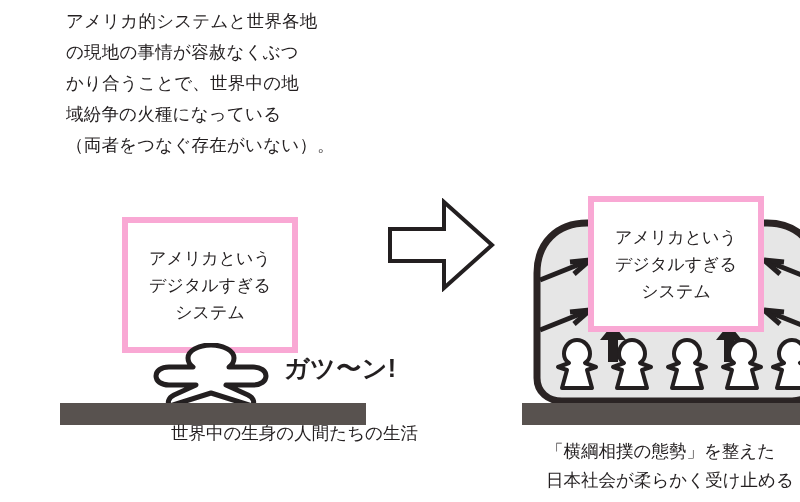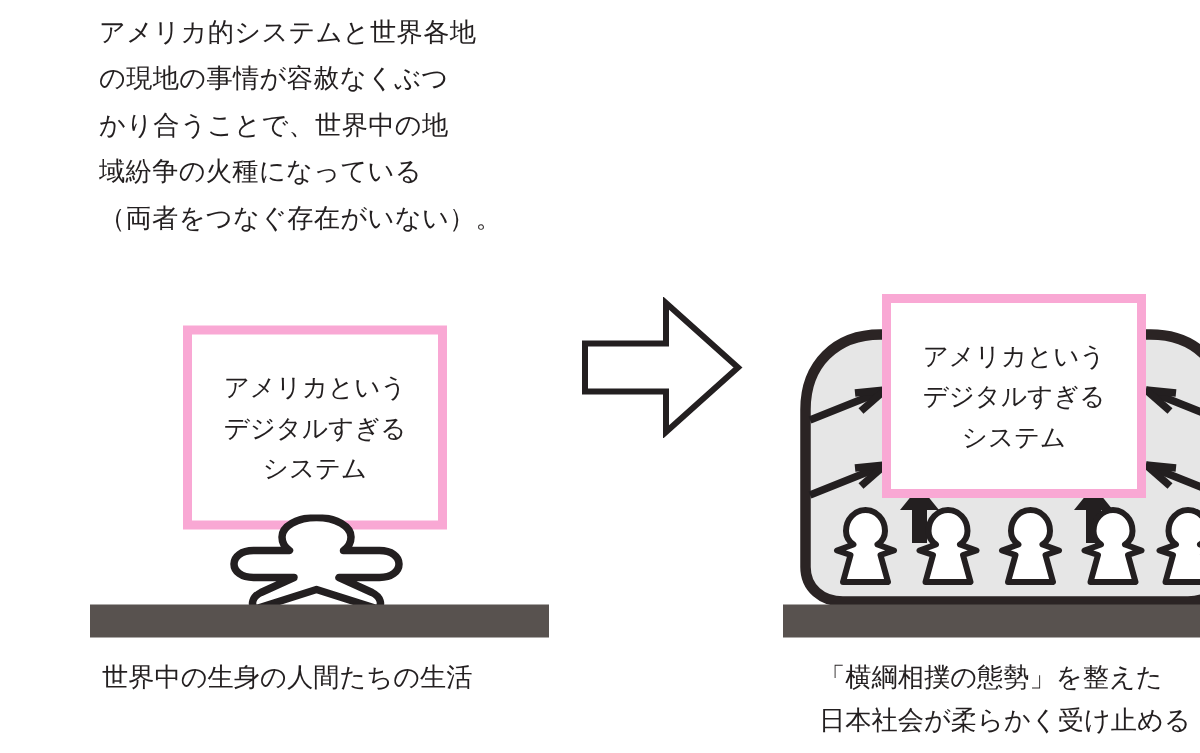--- a/index.html
+++ b/index.html
@@ -60,23 +60,24 @@
     font-weight: bold;
     letter-spacing: 0.5px;
     color: #231f20;
     white-space: nowrap;
   }
   #ground-left {
     left: 12px; top: 403px; width: 306px; height: 22px;
     background: #58524f;
   }
   #caption-left {
-    left: 20px; top: 437px; width: 350px;
+    left: 20px; top: 419px; width: 350px;
     font-size: 17.5px; line-height: 29px; color: #231f20;
     white-space: pre-line;
+    text-align: right;
   }
 
   
   #center-arrow { left: 338px; top: 198px; width: 110px; height: 94px; }
 
   
   #cushion {
     left: 484px; top: 218px; width: 290px; height: 188px;
   }
   #box-right {
@@ -128,20 +129,21 @@
              C 103 60, 102 55, 96 52
              L 74 42
              L 101 42
              C 109 42, 114 38, 114 33
              C 114 28, 109 24, 101 24
              L 77 24
              C 80 22, 82 19, 82 15
              C 82 8, 72 2, 59 2 Z" fill="#ffffff" stroke="#231f20" stroke-width="5" stroke-linejoin="round"></path>
   </svg>
 
+  <div class="abs" id="impact-label">ガツ〜ン!</div>
 
   <div class="abs" id="ground-left"></div>
 
   <div class="abs" id="caption-left">世界中の生身の人間たちの生活</div>
 
   <svg class="abs" id="center-arrow" viewBox="0 0 110 94">
     <path d="M4 31 L58 31 L58 4 L106 47 L58 90 L58 63 L4 63 Z" fill="#ffffff" stroke="#231f20" stroke-width="4" stroke-linejoin="miter"></path>
   </svg>
 
   <svg class="abs" id="cushion" viewBox="0 0 290 188">

